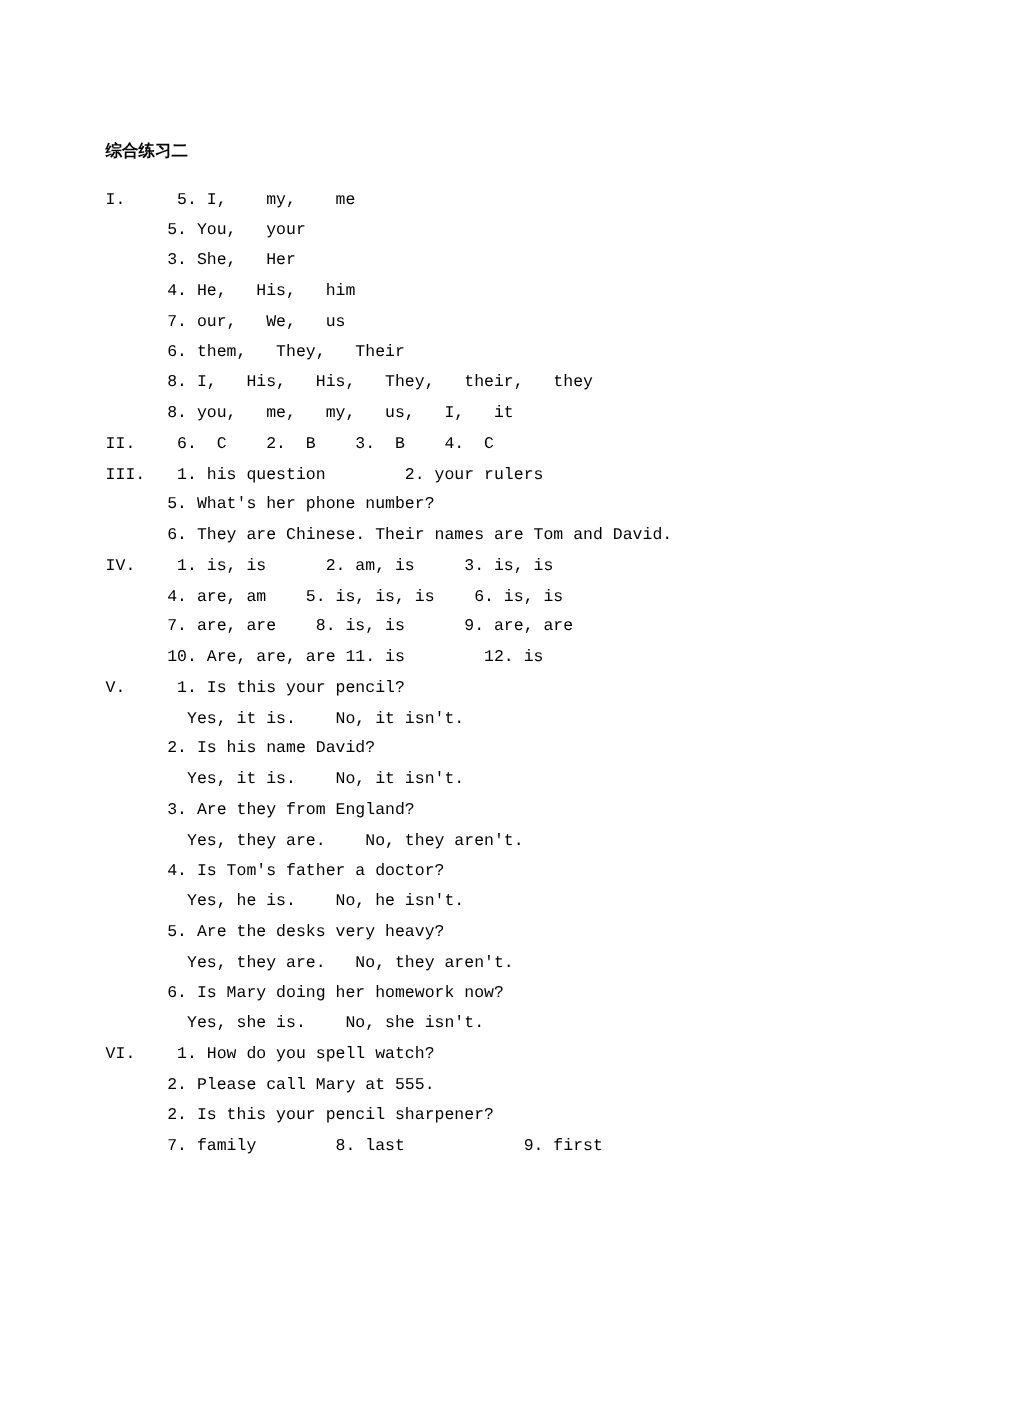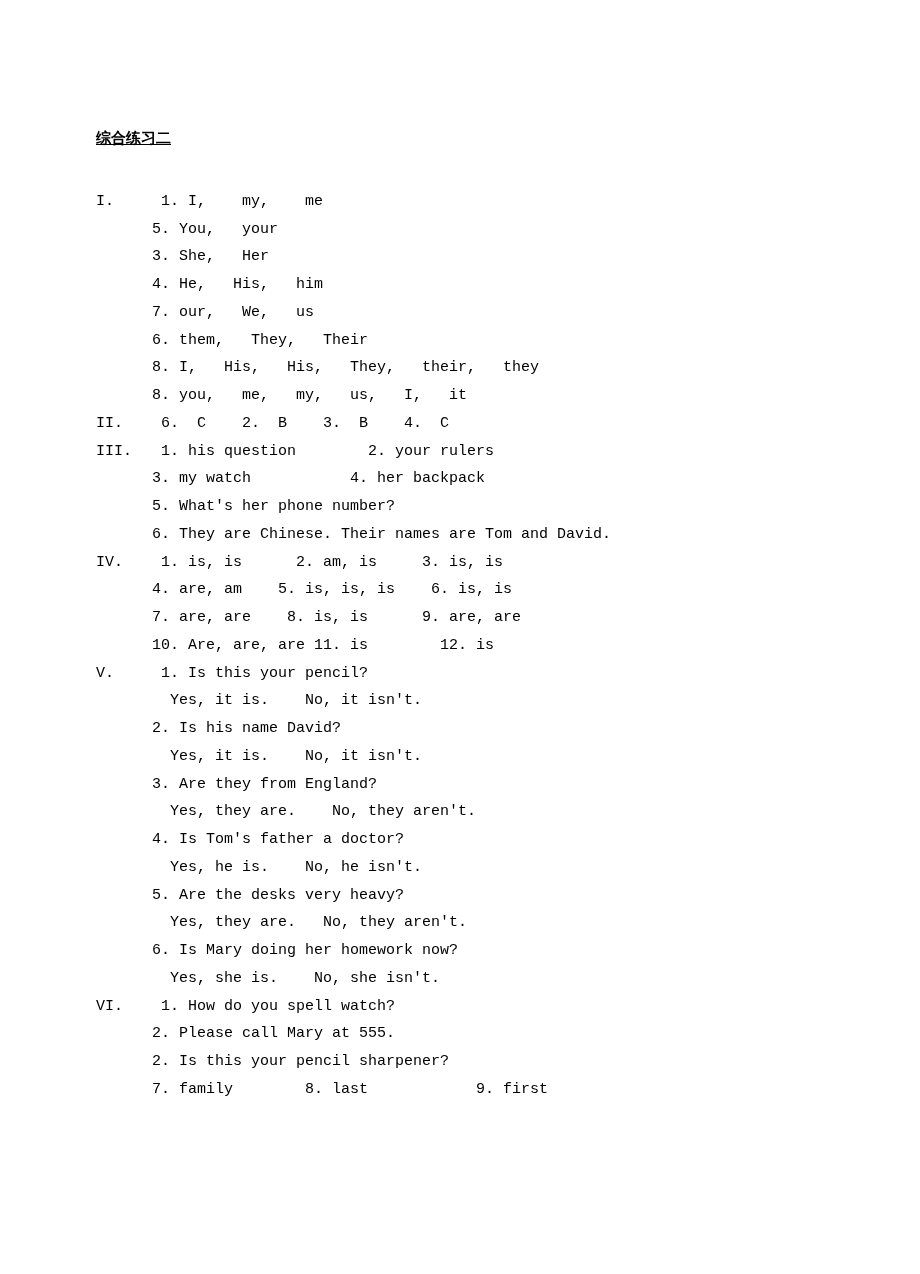--- a/index.html
+++ b/index.html
@@ -14,22 +14,21 @@
     box-sizing: border-box;
     padding: 124px 96px 60px 96px;
     font-family: "SimSun", "Songti SC", "NSimSun", serif;
     font-size: 15px;
     color: #000;
     line-height: 1.85;
   }
   .title {
     font-weight: bold;
     font-family: "SimHei", "Heiti SC", sans-serif;
-    margin-bottom: 36px;
-    text-decoration: underline;
+    margin-bottom: 16px;
   }
   .row {
     display: flex;
     align-items: baseline;
     white-space: pre;
     font-family: "SimSun", "NSimSun", "Courier New", monospace;
   }
   .label {
     display: inline-block;
     width: 56px;
@@ -39,31 +38,30 @@
   .body {
     font-family: "SimSun", "NSimSun", "Courier New", monospace;
   }
 </style>
 </head>
 <body>
 
 <div class="page">
   <div class="title">综合练习二</div>
   <div id="content">
-      <div class="row"><span class="label">I.</span><span class="body"> 1. I,    my,    me</span></div>
+      <div class="row"><span class="label">I.</span><span class="body"> 5. I,    my,    me</span></div>
       <div class="row"><span class="label"></span><span class="body">5. You,   your</span></div>
       <div class="row"><span class="label"></span><span class="body">3. She,   Her</span></div>
       <div class="row"><span class="label"></span><span class="body">4. He,   His,   him</span></div>
       <div class="row"><span class="label"></span><span class="body">7. our,   We,   us</span></div>
       <div class="row"><span class="label"></span><span class="body">6. them,   They,   Their</span></div>
       <div class="row"><span class="label"></span><span class="body">8. I,   His,   His,   They,   their,   they</span></div>
       <div class="row"><span class="label"></span><span class="body">8. you,   me,   my,   us,   I,   it</span></div>
       <div class="row"><span class="label">II.</span><span class="body"> 6.  C    2.  B    3.  B    4.  C</span></div>
       <div class="row"><span class="label">III.</span><span class="body"> 1. his question        2. your rulers</span></div>
-      <div class="row"><span class="label"></span><span class="body">3. my watch           4. her backpack</span></div>
       <div class="row"><span class="label"></span><span class="body">5. What's her phone number?</span></div>
       <div class="row"><span class="label"></span><span class="body">6. They are Chinese. Their names are Tom and David.</span></div>
       <div class="row"><span class="label">IV.</span><span class="body"> 1. is, is      2. am, is     3. is, is</span></div>
       <div class="row"><span class="label"></span><span class="body">4. are, am    5. is, is, is    6. is, is</span></div>
       <div class="row"><span class="label"></span><span class="body">7. are, are    8. is, is      9. are, are</span></div>
       <div class="row"><span class="label"></span><span class="body">10. Are, are, are 11. is        12. is</span></div>
       <div class="row"><span class="label">V.</span><span class="body"> 1. Is this your pencil?</span></div>
       <div class="row"><span class="label"></span><span class="body">  Yes, it is.    No, it isn't.</span></div>
       <div class="row"><span class="label"></span><span class="body">2. Is his name David?</span></div>
       <div class="row"><span class="label"></span><span class="body">  Yes, it is.    No, it isn't.</span></div>

